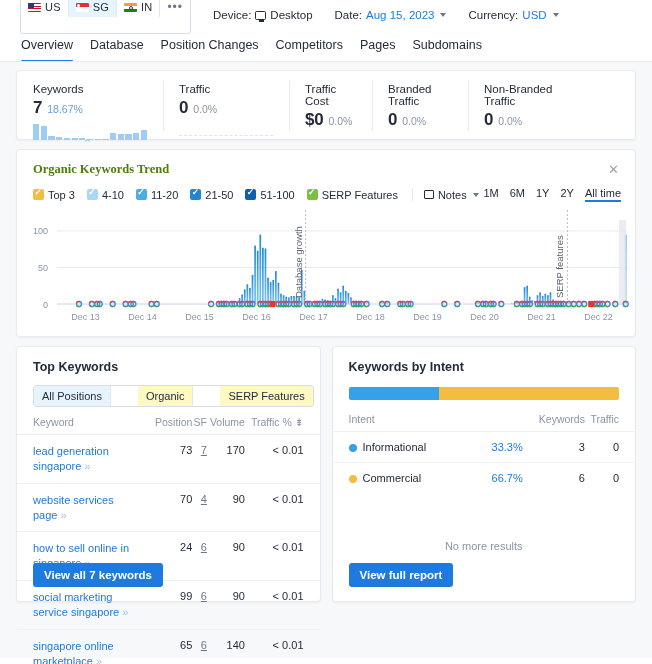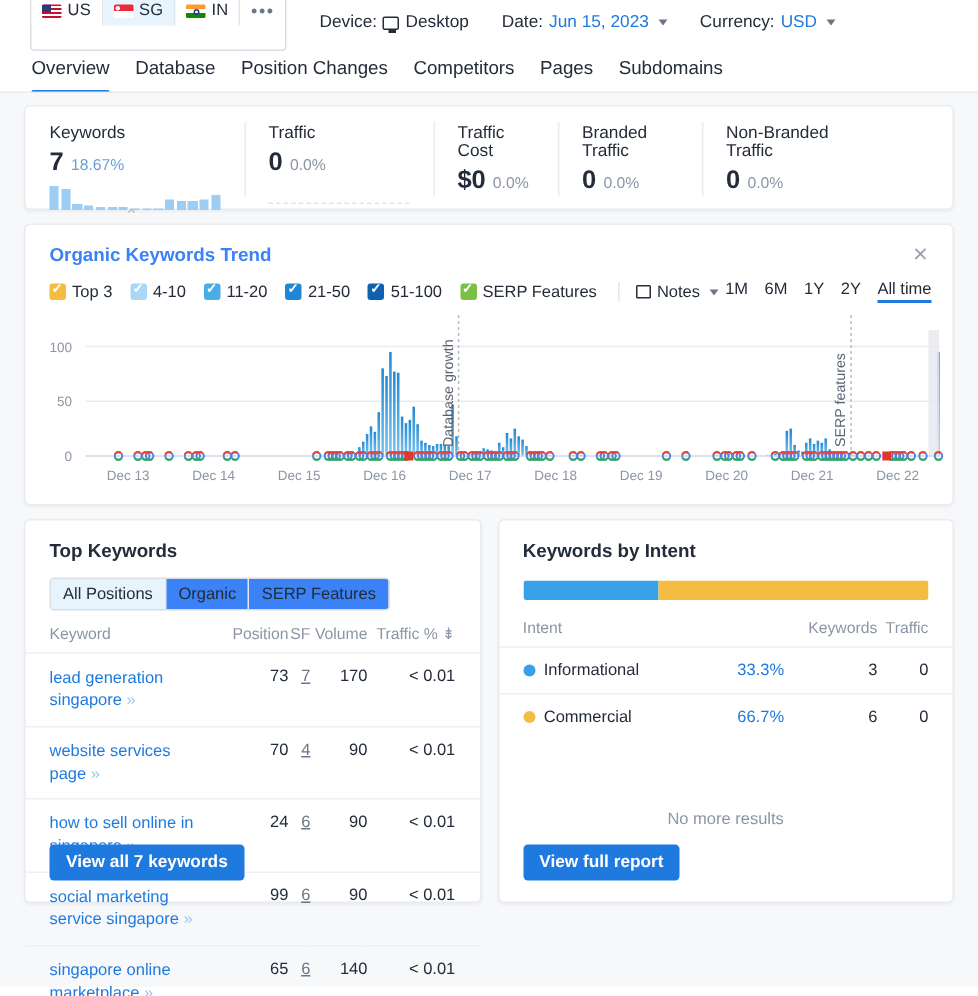--- a/index.html
+++ b/index.html
@@ -65,43 +65,43 @@
   .m-delta { font-size: 10.5px; color:#8c95a5; }
   .m-delta.up { color:#6b9ed6; }
   .spark { display:flex; align-items:flex-end; gap:1.5px; height: 16px; margin-top: 6px; }
   .spark i { display:block; width:7px; background:#9ecdf3; }
   .dashline { margin-top: 17px; height:1px; border-top:1px dashed #dfe3ea; }
   .kw-chev { position:absolute; left:66px; bottom:-11px; color:#b6bdc9; font-size:11px; }
 
   
   .chart-card { position: relative; height: 188px; margin-bottom: 9px; }
   .chart-head { display:flex; align-items:center; padding: 11px 14px 0 16px; }
-  .chart-title { font-size: 12.5px; font-weight: 700; color:#3b82f6; }
+  .chart-title { font-size: 12.5px; font-weight: 700; color:#4d7c0f;font-family:Liberation Serif, serif; }
   .close-x { margin-left:auto; color:#9aa3b1; font-size:13px; line-height:1; cursor:pointer; padding:2px 2px; }
   .legendrow { display:flex; align-items:center; padding: 9px 14px 0 16px; }
   .lg { display:flex; align-items:center; gap:4px; margin-right:12px; font-size:11px; color:#242c3a; cursor:pointer; white-space:nowrap; }
   .cb { width:11px; height:11px; border-radius:2px; position:relative; flex:none; }
   .cb::after { content:"✓"; position:absolute; left:1.4px; top:-1.6px; font-size:9px; color:#fff; font-weight:700; }
   .lg-sep { width:1px; height:13px; background:#e2e6ed; margin:0 11px 0 2px; }
   .notes { display:flex; align-items:center; gap:4px; font-size:11px; color:#242c3a; cursor:pointer; }
   .note-ic { width:10px; height:9px; border:1.3px solid #242c3a; border-radius:1px; display:inline-block; }
   .ranges { margin-left:auto; display:flex; gap:11px; }
   .rg { font-size:11px; color:#242c3a; cursor:pointer; padding-bottom:3px; position:relative; }
   .rg.active::after { content:""; position:absolute; left:0; right:0; bottom:0; height:2px; background:#1f7ae0; }
 
   .plot { position:relative; height: 122px; margin: 6px 0 0 0; }
   .plot svg { display:block; }
 
   
   .panels { display:flex; gap:11px; height: 256px; }
   .panel { flex:1; position:relative; }
   .p-title { font-size:12.5px; font-weight:700; padding: 13px 16px 0 16px; color:#242c3a; }
 
-  .segbtns { display:flex; margin: 11px 0 0 16px; border:1px solid #d8dde6; border-radius:3px; width:max-content; overflow:hidden; }
-  .seg { font-size:11px; padding: 4px 8px; border-right:1px solid #e2e6ed; background:#3b82f6; cursor:pointer; color:#242c3a; }
+  .segbtns { display:flex; margin: 11px 0 0 16px; border:1px solid #d8dde6; border-radius:3px; width:max-content; overflow:hidden;gap:27px; }
+  .seg { font-size:11px; padding: 4px 8px; border-right:1px solid #e2e6ed; background:#fef9c3; cursor:pointer; color:#242c3a; }
   .seg:last-child { border-right:none; }
   .seg.active { background:#e8f4fd; }
 
   table { width:100%; border-collapse:collapse; }
   th { font-size:10.5px; font-weight:400; color:#8c95a5; padding: 9px 0 6px 0; text-align:right; }
   th.l { text-align:left; padding-left:16px; }
   td { font-size:11px; padding: 9px 0; text-align:right; border-top:1px solid #eef0f4; vertical-align:top; }
   td.l { text-align:left; padding-left:16px; }
   .kwlink { color:#1f7ae0; line-height:1.35; display:block; max-width:108px; }
   .chev2 { color:#9cc4ea; }
@@ -144,21 +144,21 @@
     </div>
 
     <div class="tb-item">
       <span class="lbl-muted">Device:</span>
       <span class="monitor"></span>
       <span>Desktop</span>
     </div>
 
     <div class="tb-item">
       <span class="lbl-muted">Date:</span>
-      <span class="val">Jun 15, 2023</span>
+      <span class="val">Aug 15, 2023</span>
       <span class="caret"></span>
     </div>
 
     <div class="tb-item">
       <span class="lbl-muted">Currency:</span>
       <span class="val">USD</span>
       <span class="caret"></span>
     </div>
   </div>
 

